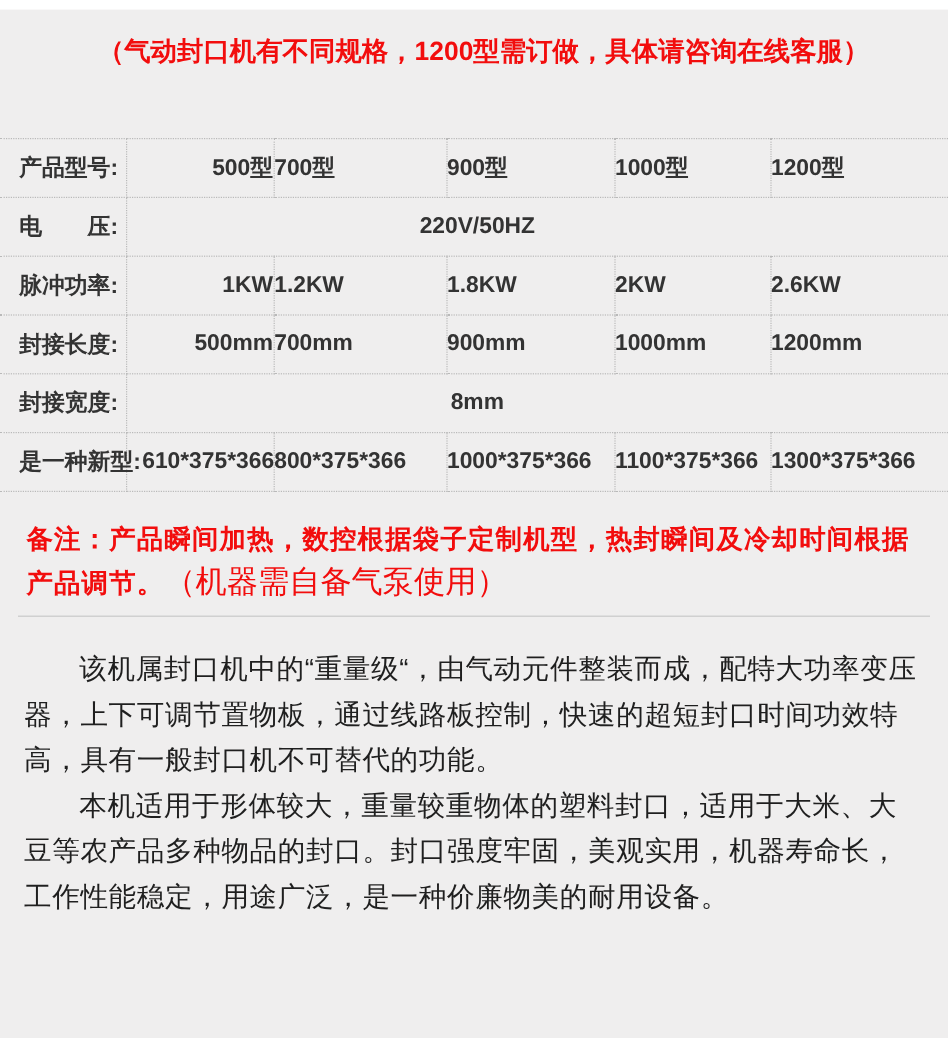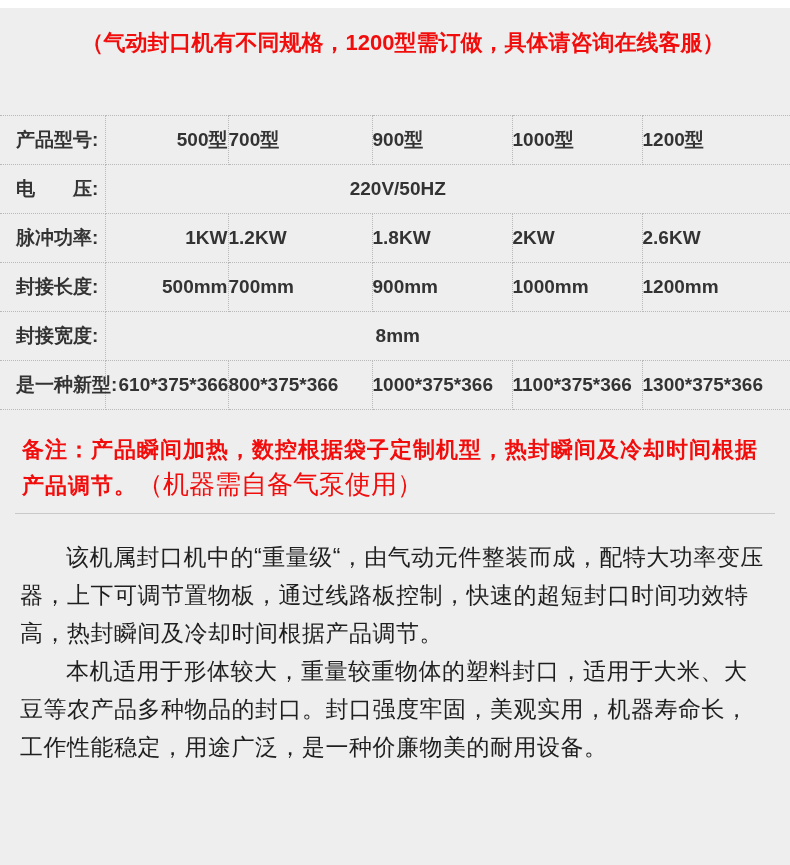--- a/index.html
+++ b/index.html
@@ -108,17 +108,17 @@
         <td>1300*375*366</td>
       </tr>
     </tbody>
   </table>
 
   <div class="remark"><span>备注：产品瞬间加热，数控根据袋子定制机型，热封瞬间及冷却时间根据产品调节。</span><span class="paren">（机器需自备气泵使用）</span></div>
 
   <hr class="divider">
 
   <div class="description">
-    <p>该机属封口机中的“重量级“，由气动元件整装而成，配特大功率变压器，上下可调节置物板，通过线路板控制，快速的超短封口时间功效特高，热封瞬间及冷却时间根据产品调节。</p>
+    <p>该机属封口机中的“重量级“，由气动元件整装而成，配特大功率变压器，上下可调节置物板，通过线路板控制，快速的超短封口时间功效特高，具有一般封口机不可替代的功能。</p>
     <p>本机适用于形体较大，重量较重物体的塑料封口，适用于大米、大豆等农产品多种物品的封口。封口强度牢固，美观实用，机器寿命长，工作性能稳定，用途广泛，是一种价廉物美的耐用设备。</p>
   </div>
 
 </div>
 
 </body></html>

